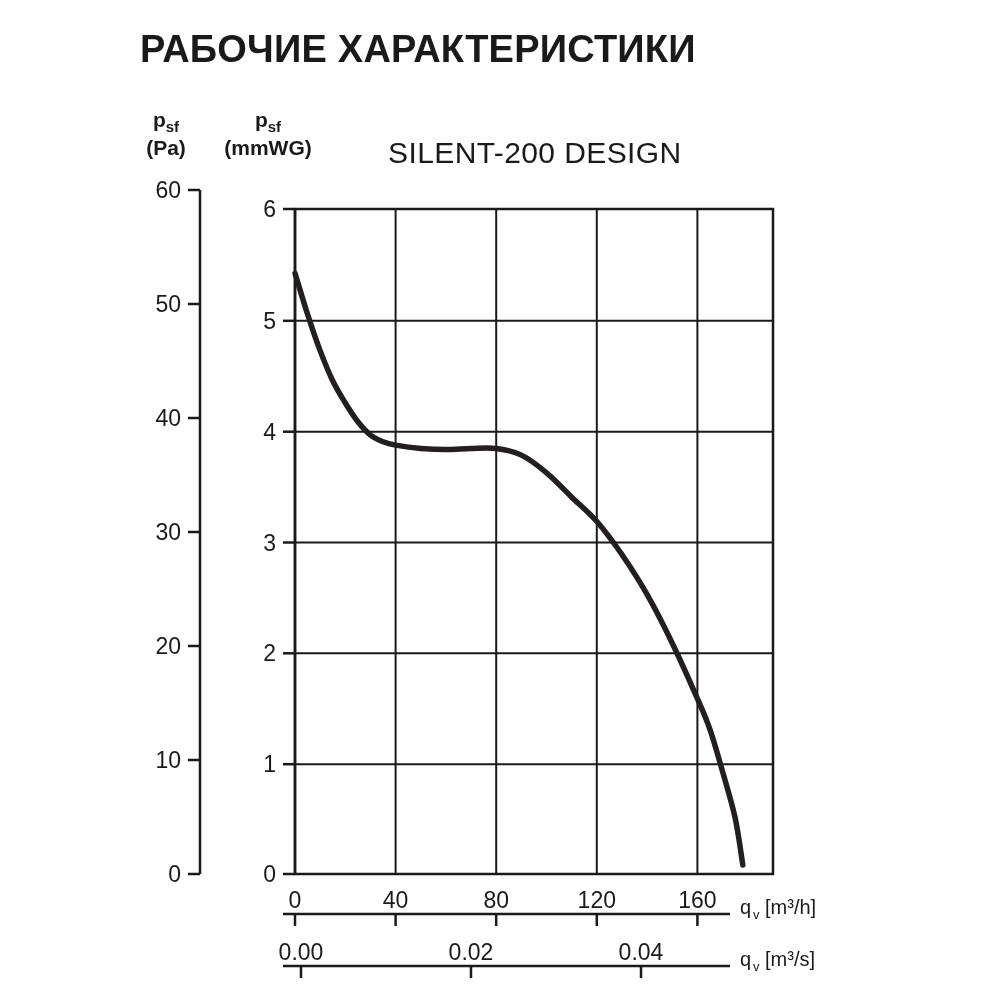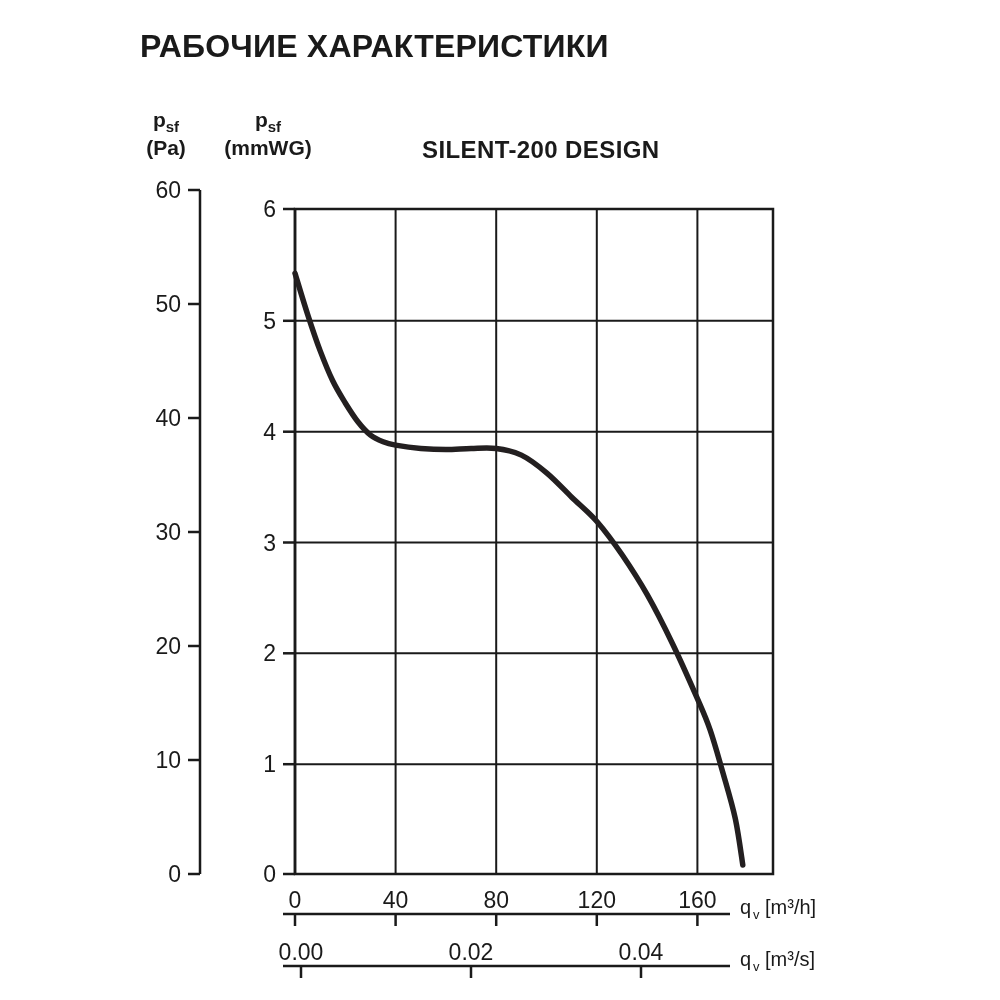--- a/index.html
+++ b/index.html
@@ -13,21 +13,21 @@
     font-family: "Liberation Sans", sans-serif;
     color: #1a1a1a;
     position: relative;
     overflow: hidden;
   }
 
   #page-title {
     position: absolute;
     left: 140px;
     top: 28px;
-    font-size: 32px;
+    font-size: 38px;
     font-weight: bold;
     letter-spacing: 0.2px;
     white-space: nowrap;
   }
 
   
   .unit-block {
     position: absolute;
     text-align: center;
     font-size: 21px;
@@ -43,25 +43,24 @@
     vertical-align: sub;
     font-weight: bold;
   }
   #unit-pa   { left: 126px; top: 108px; width: 80px; }
   #unit-mmwg { left: 206px; top: 108px; width: 124px; }
 
   #series-title {
     position: absolute;
     left: 388px;
     top: 136px;
-    font-size: 24px;
-    font-weight: bold;
+    font-size: 30px;
+    font-weight: normal;
     letter-spacing: 0.4px;
     white-space: nowrap;
-    margin-left: 34px;
   }
 
   
   #plot-wrap {
     position: absolute;
     left: 0;
     top: 4px;
     width: 1000px;
     height: 1000px;
   }

